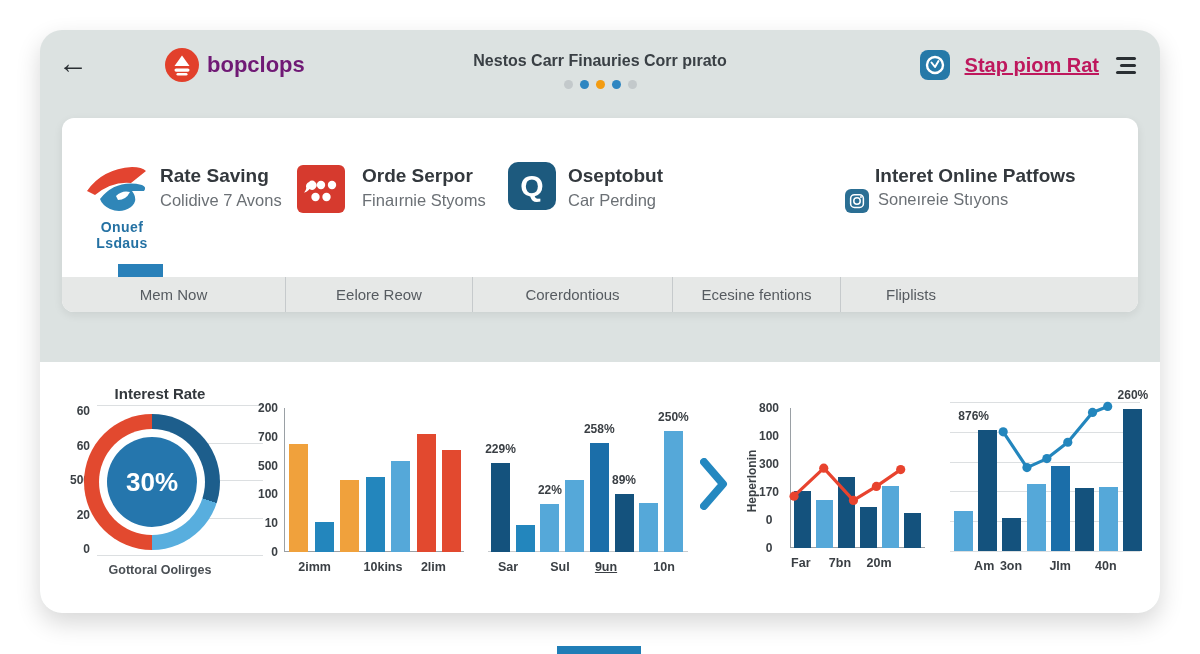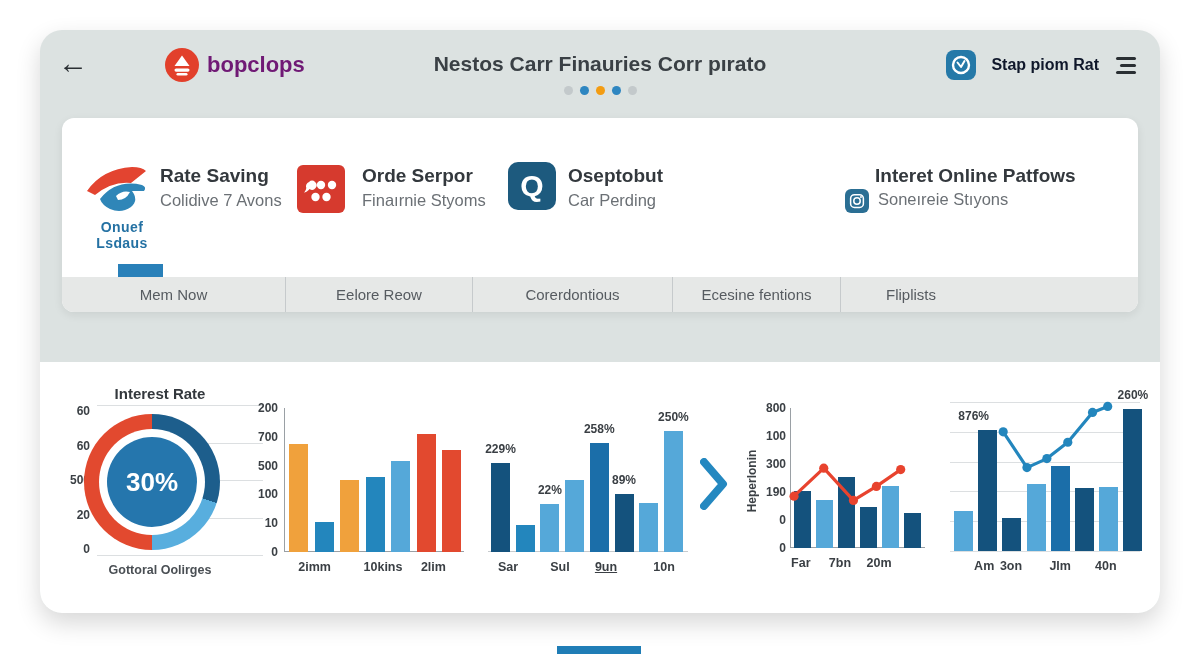--- a/index.html
+++ b/index.html
@@ -9,26 +9,26 @@
 
   .window { position:absolute; left:40px; top:30px; width:1120px; height:583px;
             background:#dce2e1; border-radius:22px; box-shadow:0 10px 24px rgba(0,0,0,.16); overflow:hidden; }
 
   
   .back { position:absolute; left:18px; top:18px; font-size:30px; font-weight:700; color:#2a2f33; cursor:pointer; line-height:1; }
   .brand { position:absolute; left:125px; top:18px; display:flex; align-items:center; gap:8px; }
   .brand-logo { width:34px; height:34px; }
   .brand-name { font-size:22px; font-weight:700; color:#701a75; }
   .title-wrap { position:absolute; left:0; right:0; top:22px; text-align:center; }
-  .app-title { font-size:21px; font-weight:700; color:#3a4045; }
+  .app-title { font-size:16px; font-weight:700; color:#3a4045; }
   .dots { margin-top:10px; display:flex; justify-content:center; gap:7px; }
   .dot { width:9px; height:9px; border-radius:50%; }
   .hdr-right { position:absolute; right:22px; top:20px; display:flex; align-items:center; gap:15px; }
   .chat-icon { width:30px; height:30px; border-radius:8px; background:#2579a8; display:flex; align-items:center; justify-content:center; }
-  .hdr-right-label { font-size:16px; font-weight:700; color:#0f172a; }
+  .hdr-right-label { font-size:20px; font-weight:700; color:#be185d;text-decoration:underline; }
   .menu { display:flex; flex-direction:column; gap:4px; cursor:pointer; padding:2px; }
   .menu span { display:block; width:20px; height:3px; background:#2a2f33; border-radius:2px; }
   .menu span:nth-child(2){ width:16px; align-self:flex-end; }
 
   
   .card { position:absolute; left:22px; top:88px; width:1076px; height:194px; background:#fff;
           border-radius:12px; box-shadow:0 3px 10px rgba(0,0,0,.08); }
   .feat-title { font-size:19px; font-weight:700; color:#33383d; }
   .feat-sub { font-size:16.5px; color:#6b7075; margin-top:4px; }
   .f-item { position:absolute; }
@@ -243,25 +243,25 @@
           <div class="x-label" style="left: 118px; top: 168px; text-decoration: underline;">9un</div>
           <div class="x-label" style="left: 176px; top: 168px;">10n</div>
         </div>
 
       <svg class="chevron-icon" style="left:660px;top:96px;" width="28" height="52" viewBox="0 0 28 52">
         <polyline points="4,4 23,26 4,48" fill="none" stroke="#2488c0" stroke-width="8" stroke-linecap="round" stroke-linejoin="round"></polyline>
       </svg>
 
       <div class="chart" id="c4" style="left:700px;top:20px;width:200px;height:210px;">
         <div class="ylabel-rot" style="left:-48px;top:92px;width:120px;text-align:center;">Heperlonin</div>
-        <div class="ticks" id="c4-ticks" style="left:12px;top:20px;width:34px;height:152px;">
+        <div class="ticks" id="c4-ticks" style="left:12px;top:20px;width:34px;height:152px;align-items:center;">
             <div class="tick">800</div>
             <div class="tick">100</div>
             <div class="tick">300</div>
-            <div class="tick">190</div>
+            <div class="tick">170</div>
             <div class="tick">0</div>
             <div class="tick">0</div>
           </div>
         <div class="plot axis-lb" style="left:50px;top:26px;width:135px;height:140px;"></div>
       <div class="bar" style="left: 54px; top: 109px; width: 17px; height: 57px; background: rgb(20, 82, 125);"></div>
           <div class="bar" style="left: 76px; top: 118px; width: 17px; height: 48px; background: rgb(85, 168, 217);"></div>
           <div class="bar" style="left: 98px; top: 95px; width: 17px; height: 71px; background: rgb(20, 82, 125);"></div>
           <div class="bar" style="left: 120px; top: 125px; width: 17px; height: 41px; background: rgb(20, 82, 125);"></div>
           <div class="bar" style="left: 142px; top: 104px; width: 17px; height: 62px; background: rgb(85, 168, 217);"></div>
           <div class="bar" style="left: 164px; top: 131px; width: 17px; height: 35px; background: rgb(20, 82, 125);"></div>

